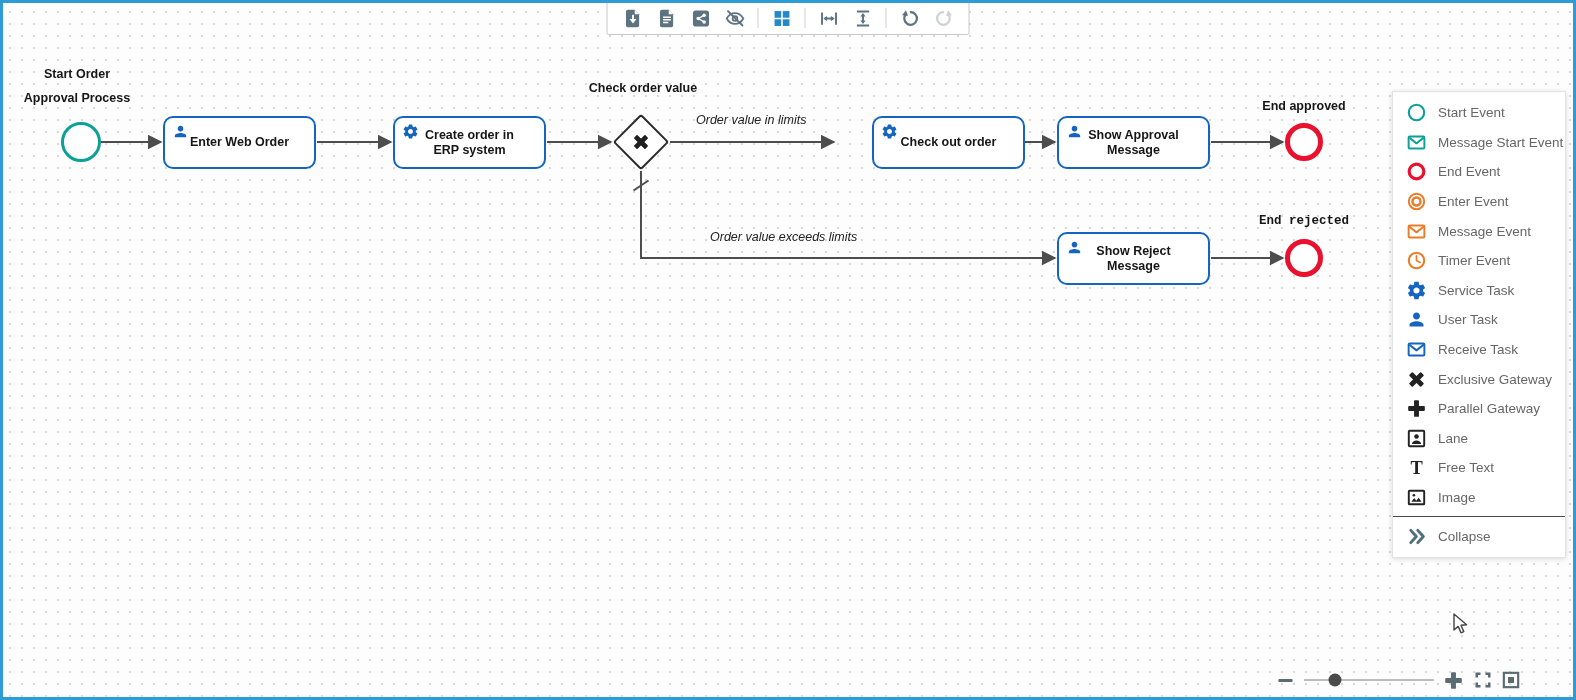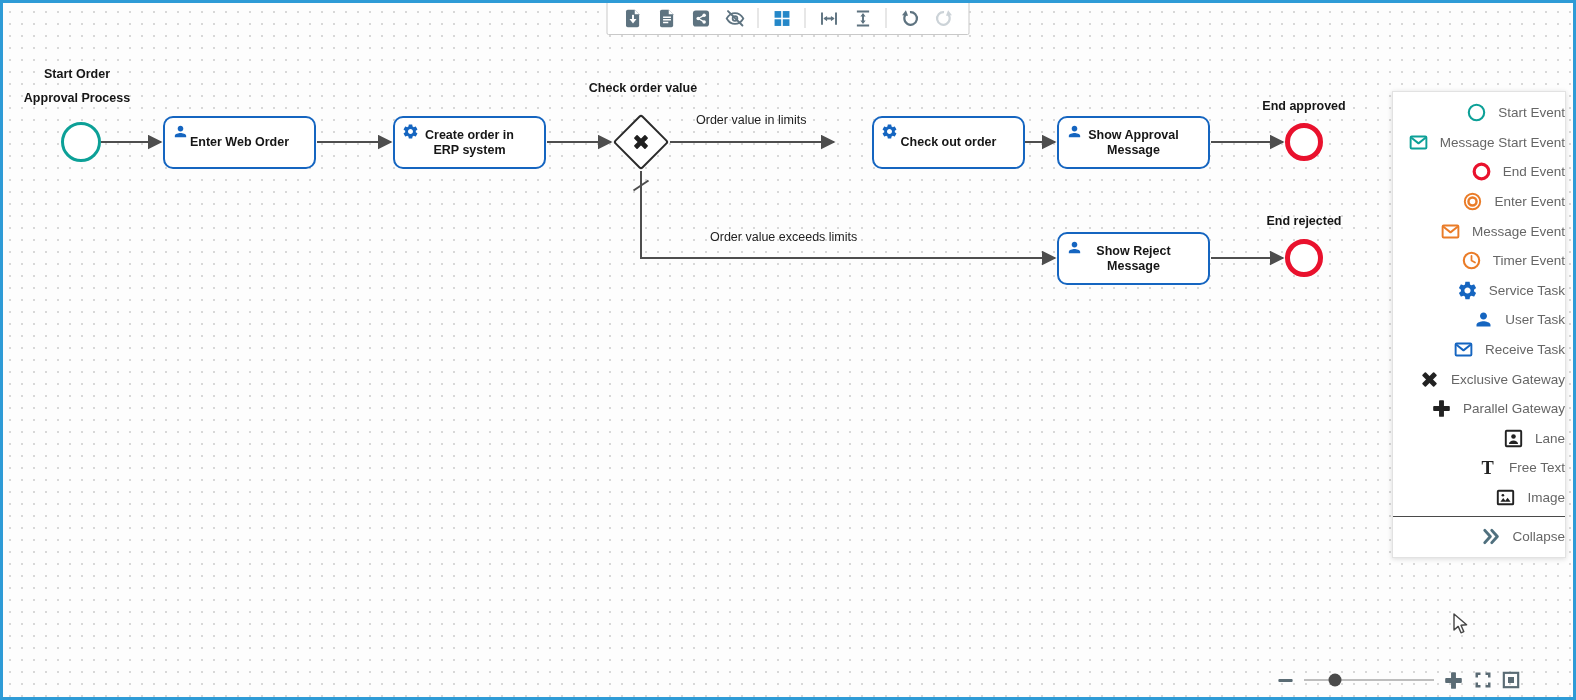--- a/index.html
+++ b/index.html
@@ -36,26 +36,26 @@
     line-height:15px;white-space:pre-line;}
   .t1{left:163px;top:116px;} .t2{left:393px;top:116px;} .t3{left:836px;top:116px;margin-left:36px;}
   .t4{left:1057px;top:116px;} .t5{left:1057px;top:232px;justify-content:center;}
   .gateway{position:absolute;left:613px;top:114px;width:56px;height:56px;z-index:10;
     display:flex;align-items:center;justify-content:center;}
   .gateway::before{content:"";position:absolute;inset:8px;background:#fff;
     border:2.5px solid #2b2b2b;border-radius:3px;transform:rotate(45deg);}
   .gateway svg{position:relative;width:20px;height:20px;color:#1f1f1f;}
   .nlabel{position:absolute;z-index:12;font-size:12.5px;font-weight:700;color:#161616;
     line-height:24px;white-space:pre-line;text-align:center;}
-  .elabel{position:absolute;z-index:12;font-size:12.5px;color:#222;}
+  .elabel{position:absolute;z-index:12;font-size:12.5px;font-style:italic;color:#222;}
 
   
   .palette{position:absolute;left:1392px;top:91px;width:172px;z-index:40;background:#fff;
     border:1px solid #e2e2e2;box-shadow:0 1px 5px rgba(0,0,0,.14);padding:6px 0;}
-  .p-item{display:flex;align-items:center;height:29.6px;padding-left:13px;cursor:pointer;justify-content:flex-end;}
+  .p-item{display:flex;align-items:center;height:29.6px;padding-left:13px;cursor:pointer;}
   .p-icon{width:21px;height:21px;margin-right:11px;display:flex;align-items:center;justify-content:center;}
   .p-icon svg{width:21px;height:21px;}
   .p-label{font-size:13.5px;color:#666;}
   .p-divider{border-top:1.5px solid #4a4a4a;margin:4px 0;}
   .c-teal{color:#0CA097;} .c-red{color:#E9112D;} .c-orange{color:#EA7C28;}
   .c-blue{color:#1565C0;} .c-black{color:#222;} .c-slate{color:#50707E;}
 
   
   .zoombar{position:absolute;left:1276px;top:666px;height:28px;display:flex;
     align-items:center;z-index:40;color:#5a6b74;}
@@ -313,21 +313,21 @@
 Message</span>
   </div>
 
   <div class="node event end-event end-1"></div>
   <div class="node event end-event end-2"></div>
 
   <div class="nlabel" style="left:4px;top:62px;width:146px;">Start Order
 Approval Process</div>
   <div class="nlabel" style="left:582px;top:76px;width:122px;">Check order value</div>
   <div class="nlabel" style="left:1254px;top:94px;width:100px;">End approved</div>
-  <div class="nlabel" style="left:1254px;top:209px;width:100px;">End rejected</div>
+  <div class="nlabel" style="left:1254px;top:209px;width:100px;font-family:Liberation Mono, monospace;">End rejected</div>
   <div class="elabel" style="left:696px;top:113px;">Order value in limits</div>
   <div class="elabel" style="left:682px;top:230px;margin-left:28px;">Order value exceeds limits</div>
 
   <div class="palette">
     <div class="p-item">
       <span class="p-icon c-teal">
           <svg>
             <use href="#sym-circle"></use>
           </svg>
         </span>

